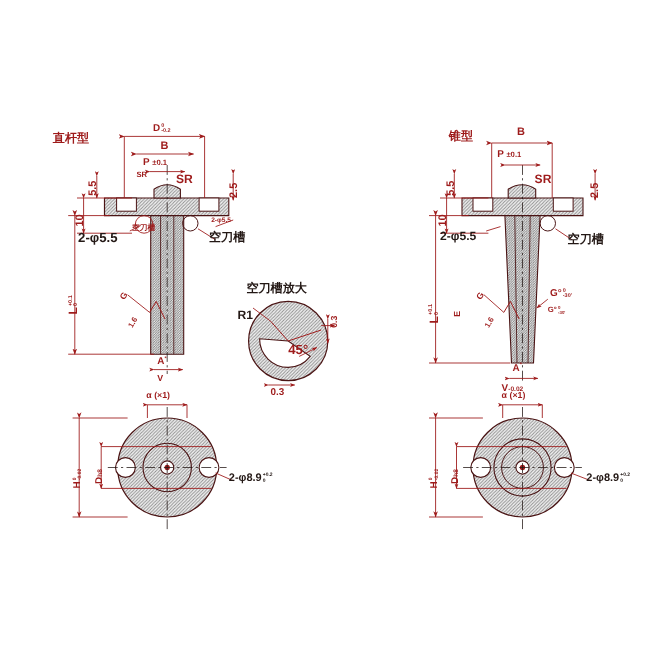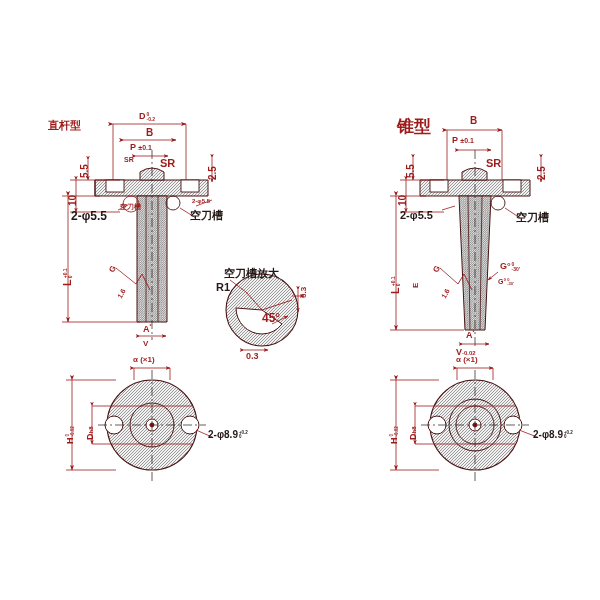--- a/index.html
+++ b/index.html
@@ -214,27 +214,27 @@
 <div class="lbl vert" style="left:62px;top:286px;font-size:11px;transform:rotate(-90deg);">
   <span>L</span><span class="tol"><span>+0.1</span><span>0</span></span>
 </div>
 <div class="lbl vert" style="left:108px;top:270px;font-size:8px;transform:rotate(-60deg);">G</div>
 <div class="lbl vert" style="left:116px;top:296px;font-size:7px;transform:rotate(-60deg);">1.6</div>
 <div class="lbl" style="left:143px;top:324px;font-size:9px;">
   <span>A</span><span class="sup">*</span>
 </div>
 <div class="lbl" style="left:143px;top:340px;font-size:8px;">V</div>
 
-<div class="lbl cn blk" style="left:224px;top:268px;font-size:11px;">空刀槽放大</div>
+<div class="lbl cn blk" style="left:224px;top:256px;font-size:11px;">空刀槽放大</div>
 <div class="lbl blk" style="left:216px;top:282px;font-size:11px;">R1</div>
 <div class="lbl vert" style="left:300px;top:298px;font-size:8px;transform:rotate(-90deg);">0.3</div>
 <div class="lbl" style="left:262px;top:312px;font-size:12px;">45°</div>
 <div class="lbl" style="left:246px;top:352px;font-size:9px;">0.3</div>
 
-<div class="lbl cn" style="left:397px;top:118px;font-size:17px;">锥型</div>
+<div class="lbl cn" style="left:408px;top:118px;font-size:11px;">锥型</div>
 <div class="lbl" style="left:470px;top:116px;font-size:10px;">B</div>
 <div class="lbl" style="left:452px;top:136px;font-size:9px;">
   <span>P</span> <span style="font-size:7px;">±0.1</span>
 </div>
 <div class="lbl" style="left:486px;top:158px;font-size:11px;">SR</div>
 <div class="lbl vert" style="left:406px;top:178px;font-size:10px;transform:rotate(-90deg);">5.5</div>
 <div class="lbl vert" style="left:398px;top:206px;font-size:10px;transform:rotate(-90deg);">10</div>
 <div class="lbl vert" style="left:537px;top:180px;font-size:10px;transform:rotate(-90deg);">2.5</div>
 <div class="lbl blk" style="left:400px;top:210px;font-size:11px;">2-φ5.5</div>
 <div class="lbl cn blk" style="left:516px;top:212px;font-size:11px;">空刀槽</div>

